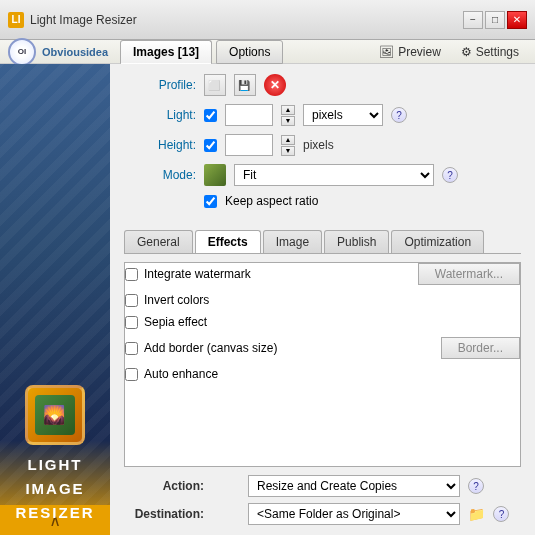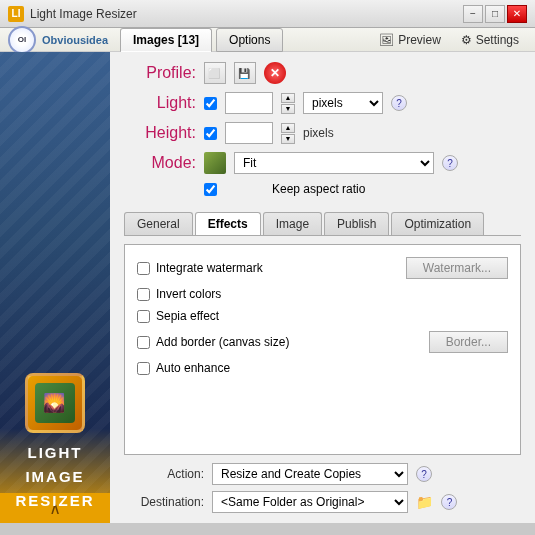--- a/index.html
+++ b/index.html
@@ -8,21 +8,21 @@
       font-size: 12px;
       background: #c8c8c8;
       width: 535px;
       height: 535px;
       overflow: hidden;
     }
 
     
     .title-bar {
       background: linear-gradient(to bottom, #f0f0f0, #d8d8d8);
-      height: 28px;
+      height: 40px;
       display: flex;
       align-items: center;
       justify-content: space-between;
       padding: 0 8px;
       border-bottom: 1px solid #aaa;
     }
     .title-bar-left {
       display: flex;
       align-items: center;
       gap: 6px;
@@ -210,22 +210,22 @@
     }
 
     .form-row {
       display: flex;
       align-items: center;
       gap: 8px;
     }
     .form-label {
       width: 72px;
       text-align: right;
-      color: #be185d;
-      font-size: 16px;
+      color: #0369a1;
+      font-size: 12px;
       flex-shrink: 0;
     }
 
     select {
       border: 1px solid #aaa;
       background: white;
       padding: 2px 4px;
       font-size: 12px;
       height: 22px;
     }
@@ -298,21 +298,21 @@
       height: 22px;
       background: linear-gradient(135deg, #88aa44, #446622);
       border-radius: 2px;
     }
 
     
     .sub-tabs {
       display: flex;
       gap: 0;
       border-bottom: 1px solid #aaa;
-      margin-top: 8px;
+      margin-top: 14px;
     }
     .sub-tab {
       padding: 4px 12px;
       background: linear-gradient(to bottom, #e8e8e8, #d8d8d8);
       border: 1px solid #aaa;
       border-bottom: none;
       cursor: pointer;
       font-size: 12px;
       color: #333;
       margin-right: 2px;
@@ -321,21 +321,20 @@
     .sub-tab.active {
       background: white;
       font-weight: bold;
       color: #000;
     }
 
     
     .effects-panel {
       border: 1px solid #aaa;
       background: white;
-      padding: 12px;
       flex: 1;
       display: flex;
       flex-direction: column;
       gap: 8px;
     }
     .effect-row {
       display: flex;
       align-items: center;
       justify-content: space-between;
     }
@@ -363,23 +362,25 @@
       display: flex;
       align-items: center;
       gap: 8px;
     }
     .action-label {
       width: 80px;
       text-align: right;
       font-size: 12px;
       color: #333;
       flex-shrink: 0;
+      font-weight: bold;
     }
     .action-select {
-      width: 196px;
+      width: 212px;
+      margin-left: 36px;
     }
 
     .delete-icon-btn {
       width: 22px;
       height: 22px;
       background: radial-gradient(circle, #ff6666, #cc0000);
       border-radius: 50%;
       border: none;
       cursor: pointer;
       display: flex;
@@ -483,21 +484,21 @@
       <span class="form-label">Mode:</span>
       <div class="mode-icon"></div>
       <select class="mode-select">
         <option>Fit</option>
       </select>
       <div class="help-icon">?</div>
     </div>
 
     <div class="form-row" style="padding-left: 80px;">
       <input type="checkbox" checked="" style="">
-      <span style="font-size:12px;margin-left:47px;">Keep aspect ratio</span>
+      <span style="font-size:12px;">Keep aspect ratio</span>
     </div>
 
     <div class="sub-tabs">
       <button class="sub-tab">General</button>
       <button class="sub-tab active">Effects</button>
       <button class="sub-tab">Image</button>
       <button class="sub-tab">Publish</button>
       <button class="sub-tab">Optimization</button>
     </div>
 

